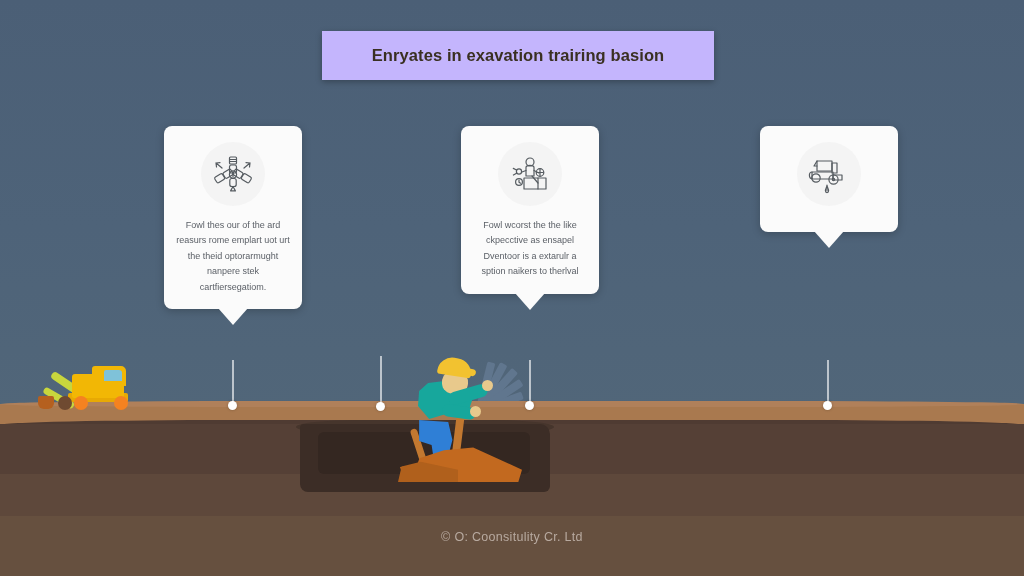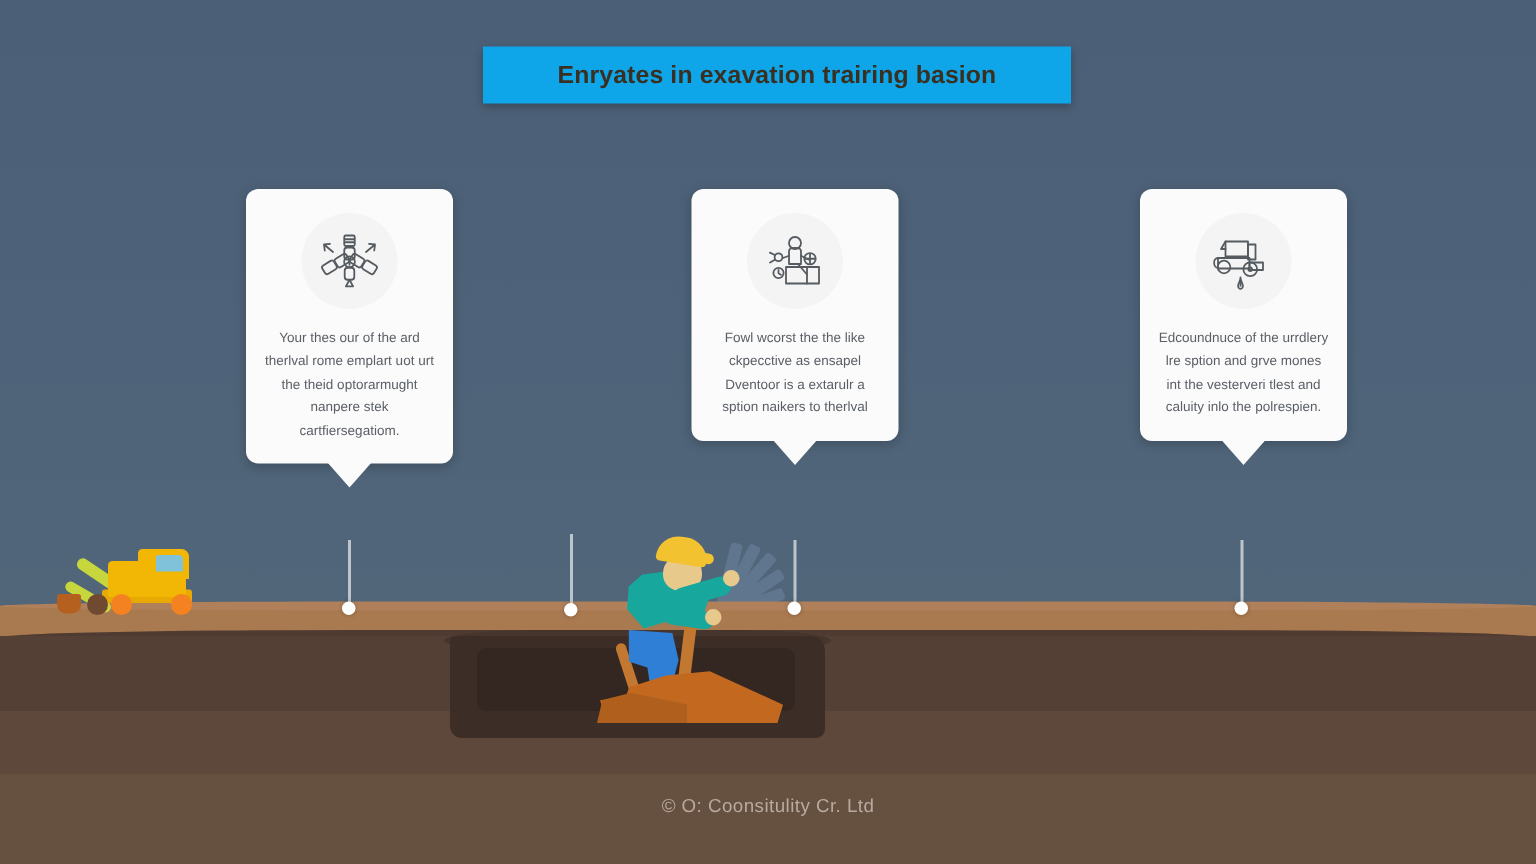--- a/index.html
+++ b/index.html
@@ -176,22 +176,22 @@
     position:absolute; left:476px; top:352px; width:66px; height:56px;
     opacity:.55;
   }
   .ray{
     position:absolute; left:0; bottom:0; width:8px; background:#6e84a0;
     transform-origin:bottom left; border-radius:2px;
   }
 
   
   .title-banner{
-    position:absolute; left:322px; top:31px; width:392px; height:38px;
-    background:#0ea5e9;
+    position:absolute; left:322px; top:31px; width:392px; height:49px;
+    background:#c4b5fd;
     box-shadow:0 2px 6px rgba(0,0,0,.28);
     display:flex; align-items:center; justify-content:center;
   }
   .title-banner span{
     font-size:16.5px; font-weight:bold; color:#3a3022;
     letter-spacing:.1px; white-space:nowrap;
   }
 
   
   .card{
@@ -326,21 +326,21 @@
         <rect x="19.8" y="27.5" width="6.4" height="8" rx="2"></rect>
         <path d="M23 35.5l-2.4 4.4h4.8z"></path>
         <rect x="5" y="24" width="9" height="6.5" rx="1.6" transform="rotate(-32 9.5 27)"></rect>
         <rect x="13.5" y="19.5" width="9" height="6.5" rx="1.6" transform="rotate(-32 18 22.7)"></rect>
         <rect x="32" y="24" width="9" height="6.5" rx="1.6" transform="rotate(32 36.5 27)"></rect>
         <rect x="23.5" y="19.5" width="9" height="6.5" rx="1.6" transform="rotate(32 28 22.7)"></rect>
         <path d="M6 12l6 5M6 12l.5 4M6 12l4-.4"></path>
         <path d="M40 12l-6 5M40 12l-.5 4M40 12l-4-.4"></path>
       </svg>
     </div>
-    <div class="card-text">Your thes our of the ard therlval rome emplart uot urt the theid optorarmught nanpere stek cartfiersegatiom.</div>
+    <div class="card-text">Fowl thes our of the ard reasurs rome emplart uot urt the theid optorarmught nanpere stek cartfiersegatiom.</div>
     <div class="tail"></div>
   </div>
 
   <div class="card" id="card-2">
     <div class="icon-circle">
       <svg width="46" height="46" viewBox="0 0 46 46" fill="none" stroke="#555b60" stroke-width="1.2" stroke-linecap="round" stroke-linejoin="round">
         <circle cx="23" cy="11" r="4"></circle>
         <path d="M19 16.5c0-1.4 1.6-2.2 4-2.2s4 .8 4 2.2v8.5h-8z"></path>
         <path d="M19 19.5l-4 1.5M27 19.5l5 2.5"></path>
         <path d="M25 25l6 7"></path>
@@ -367,19 +367,18 @@
         <path d="M6 21h21v7H6z"></path>
         <path d="M6 21c-1.6 0-2.6 1.2-2.6 3s1 3.6 2.6 3.6"></path>
         <path d="M27 24h9v5h-9z"></path>
         <circle cx="10" cy="27" r="4.2"></circle>
         <circle cx="27.5" cy="28.5" r="4.6"></circle>
         <circle cx="27.5" cy="28.5" r="1.2"></circle>
         <path d="M21 34c0 2.4-1.6 3.8-1.6 5.6 0 1.2 1 2 1.6 2s1.6-.8 1.6-2c0-1.8-1.6-3.2-1.6-5.6z"></path>
         <path d="M21 36.5v3"></path>
       </svg>
     </div>
-    <div class="card-text">Edcoundnuce of the urrdlery lre sption and grve mones int the vesterveri tlest and caluity inlo the polrespien.</div>
     <div class="tail"></div>
   </div>
 
   <div class="footer">© O: Coonsitulity Cr. Ltd</div>
 
 </div>
 
 </body></html>

